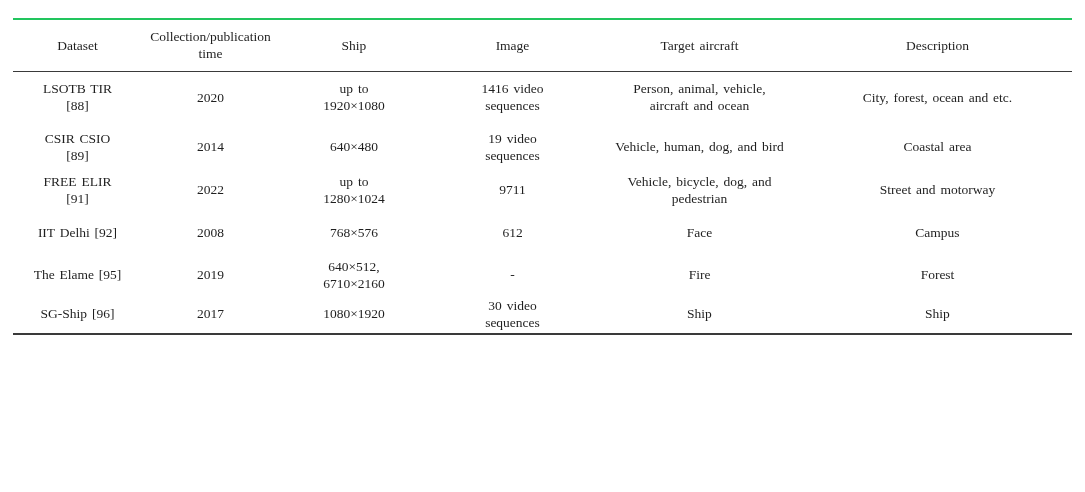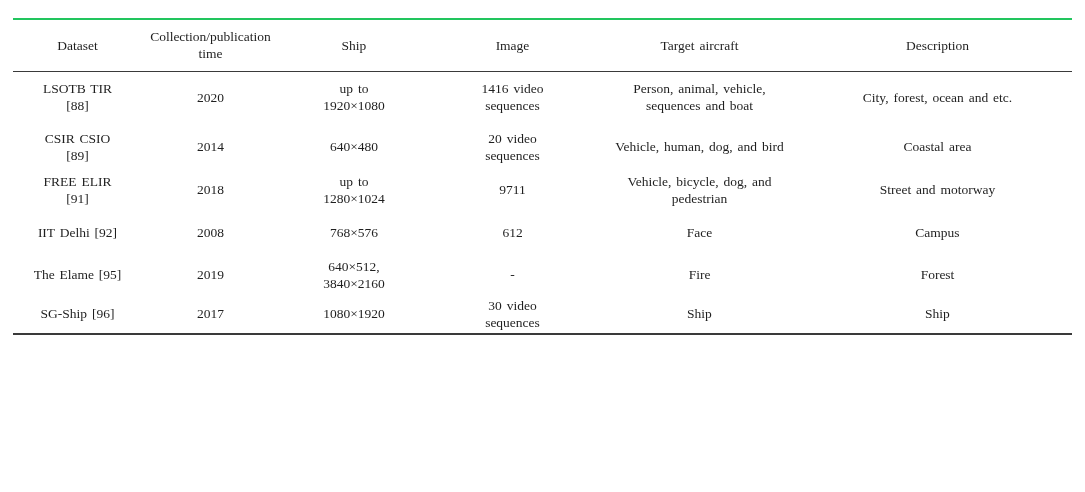--- a/index.html
+++ b/index.html
@@ -83,57 +83,57 @@
     <tbody>
       <tr>
         <td>LSOTB TIR
 [88]</td>
         <td>2020</td>
         <td>up to
 1920×1080</td>
         <td>1416 video
 sequences</td>
         <td>Person, animal, vehicle,
-sequences and boat</td>
+aircraft and ocean</td>
         <td>City, forest, ocean and etc.</td>
       </tr>
       <tr>
         <td>CSIR CSIO
 [89]</td>
         <td>2014</td>
         <td>640×480</td>
-        <td>20 video
+        <td>19 video
 sequences</td>
         <td>Vehicle, human, dog, and bird</td>
         <td>Coastal area</td>
       </tr>
       <tr>
         <td>FREE ELIR
 [91]</td>
-        <td>2018</td>
+        <td>2022</td>
         <td>up to
 1280×1024</td>
         <td>9711</td>
         <td>Vehicle, bicycle, dog, and
 pedestrian</td>
         <td>Street and motorway</td>
       </tr>
       <tr>
         <td>IIT Delhi [92]</td>
         <td>2008</td>
         <td>768×576</td>
         <td>612</td>
         <td>Face</td>
         <td>Campus</td>
       </tr>
       <tr>
         <td>The Elame [95]</td>
         <td>2019</td>
         <td>640×512,
-3840×2160</td>
+6710×2160</td>
         <td>-</td>
         <td>Fire</td>
         <td>Forest</td>
       </tr>
       <tr>
         <td>SG-Ship [96]</td>
         <td>2017</td>
         <td>1080×1920</td>
         <td>30 video
 sequences</td>

